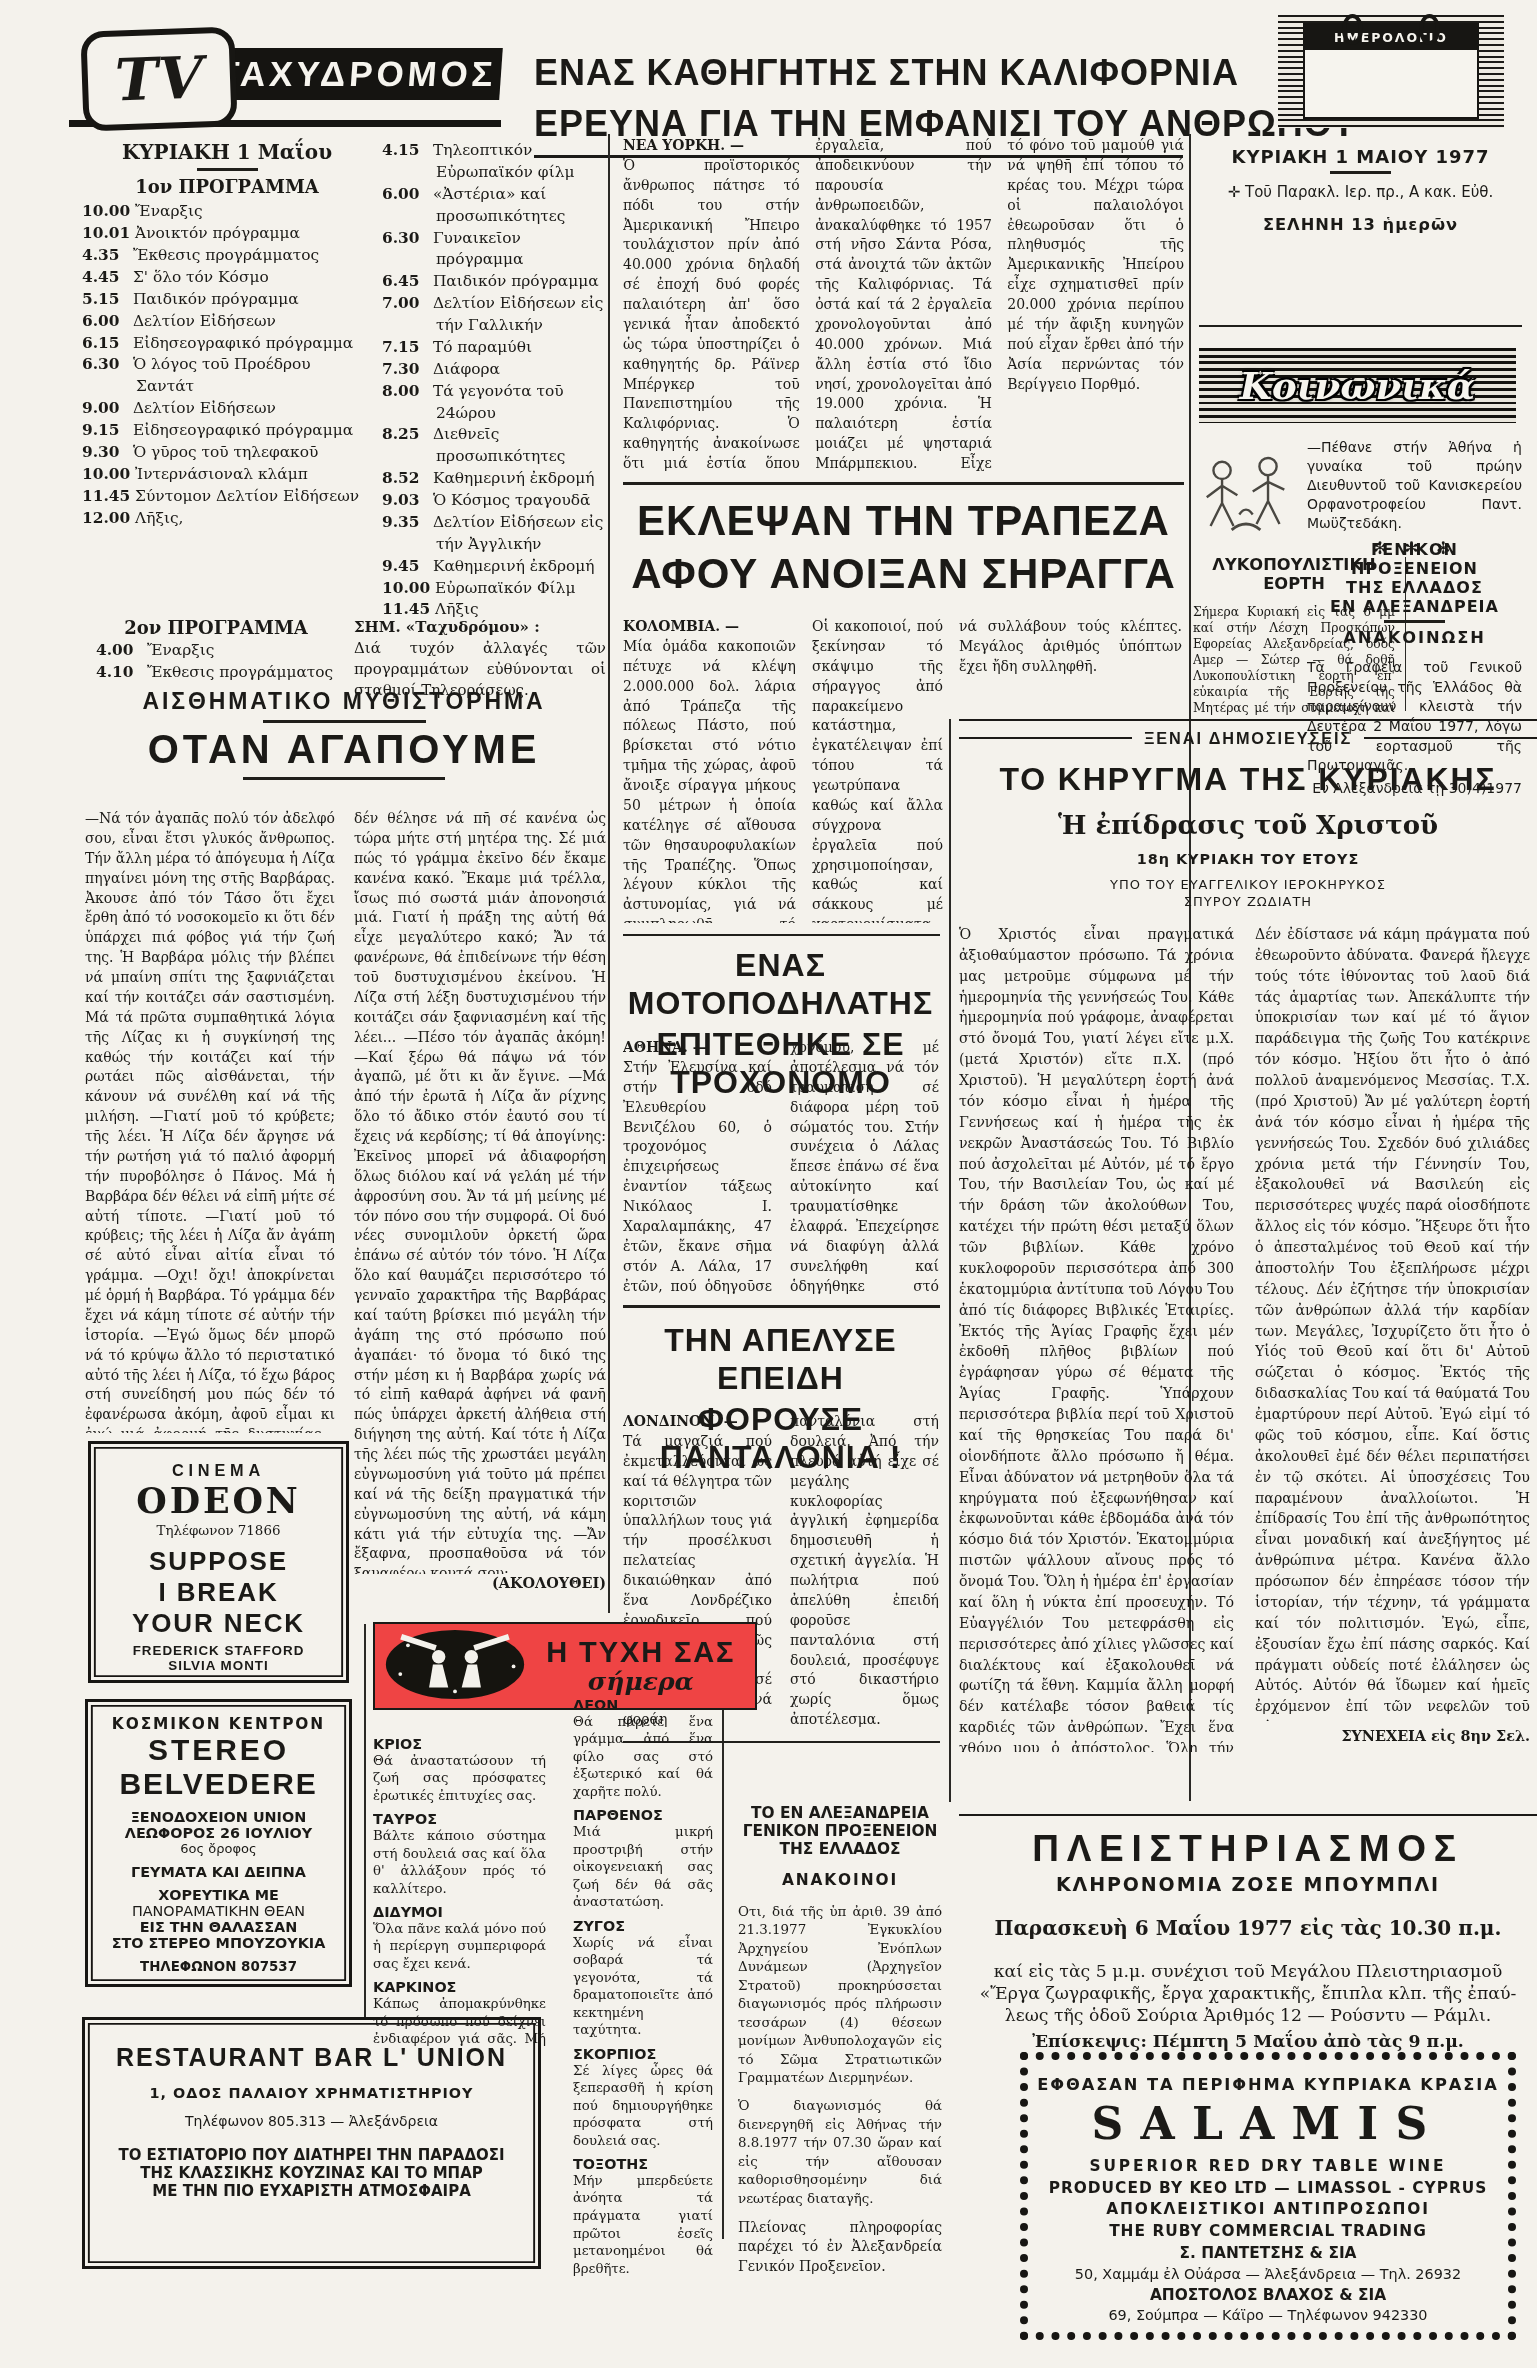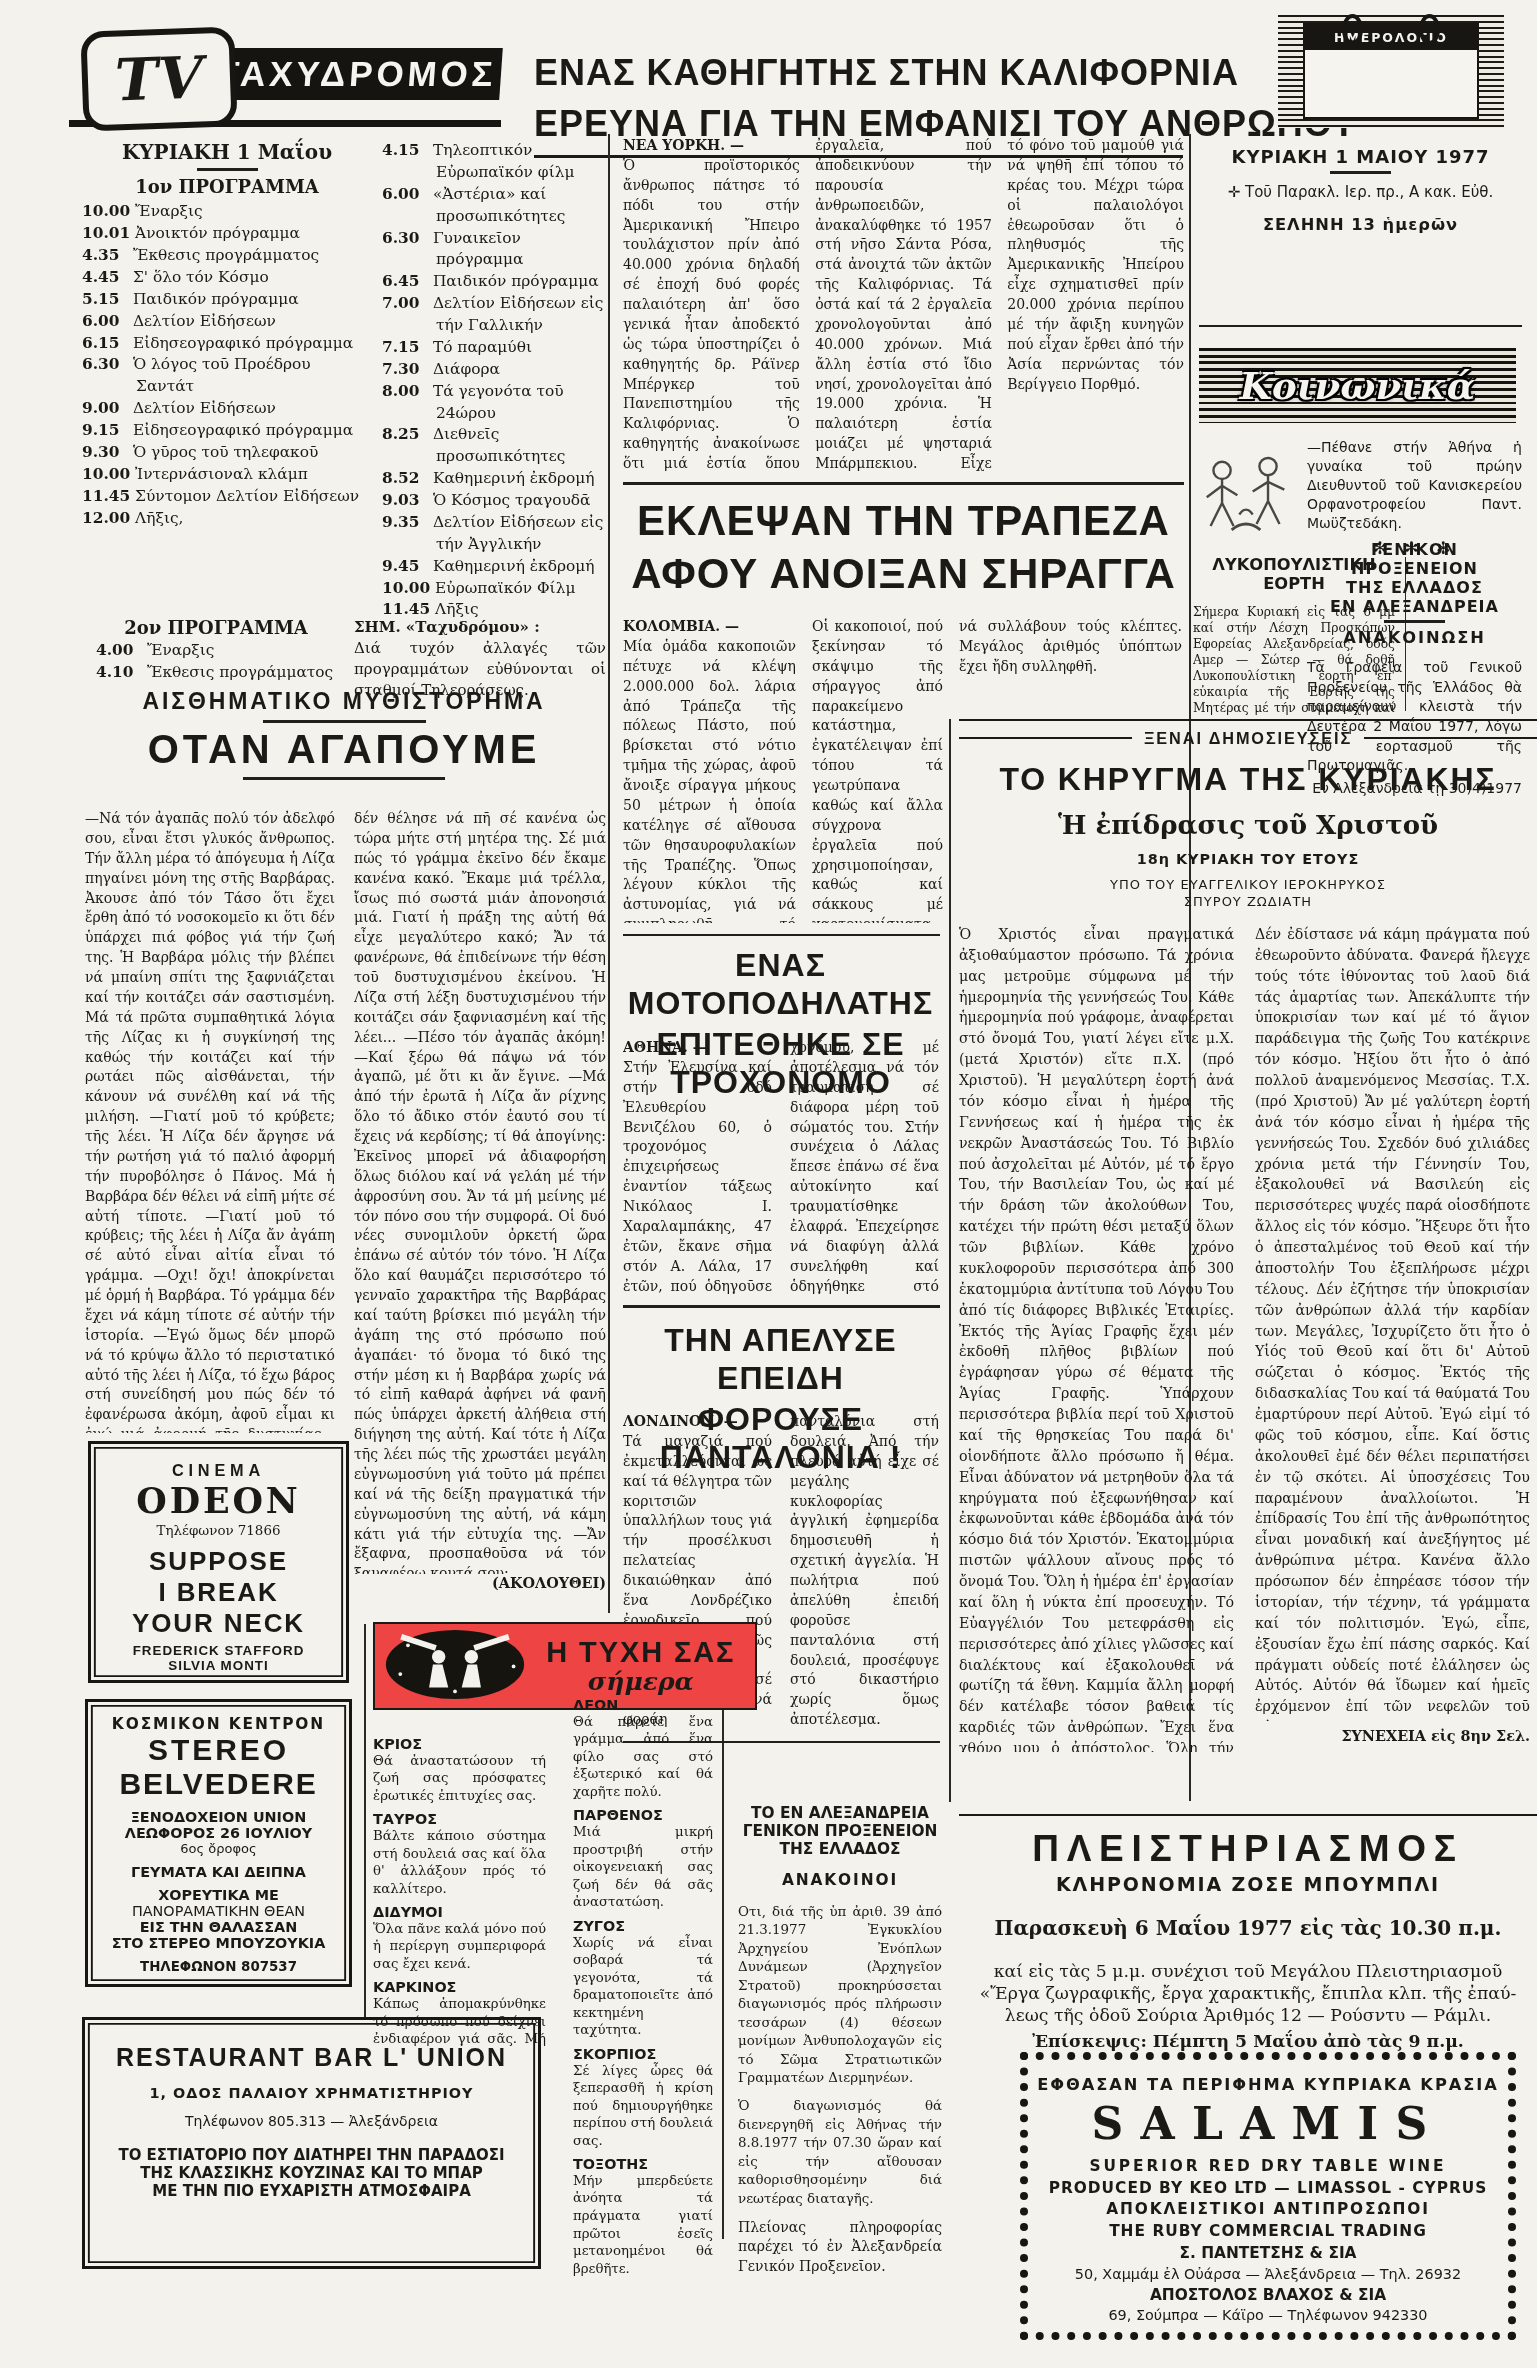--- a/index.html
+++ b/index.html
@@ -427,21 +427,21 @@
         <div class="horo-text">Μιά μικρή προστριβή στήν οἰκογενειακή σας ζωή δέν θά σᾶς ἀναστατώση.</div>
       </div>
 
       <div>
         <div class="horo-name">ΖΥΓΟΣ</div>
         <div class="horo-text">Χωρίς νά εἶναι σοβαρά τά γεγονότα, τά δραματοποιεῖτε ἀπό κεκτημένη ταχύτητα.</div>
       </div>
 
       <div>
         <div class="horo-name">ΣΚΟΡΠΙΟΣ</div>
-        <div class="horo-text">Σέ λίγες ὧρες θά ξεπερασθῆ ἡ κρίση πού δημιουργήθηκε περίπου στή δουλειά σας.</div>
+        <div class="horo-text">Σέ λίγες ὧρες θά ξεπερασθῆ ἡ κρίση πού δημιουργήθηκε πρόσφατα στή δουλειά σας.</div>
       </div>
 
       <div>
         <div class="horo-name">ΤΟΞΟΤΗΣ</div>
         <div class="horo-text">Μήν μπερδεύετε ἀνόητα τά πράγματα γιατί πρῶτοι ἐσεῖς μετανοημένοι θά βρεθῆτε.</div>
       </div>
 
     </div>
 
 </div>

